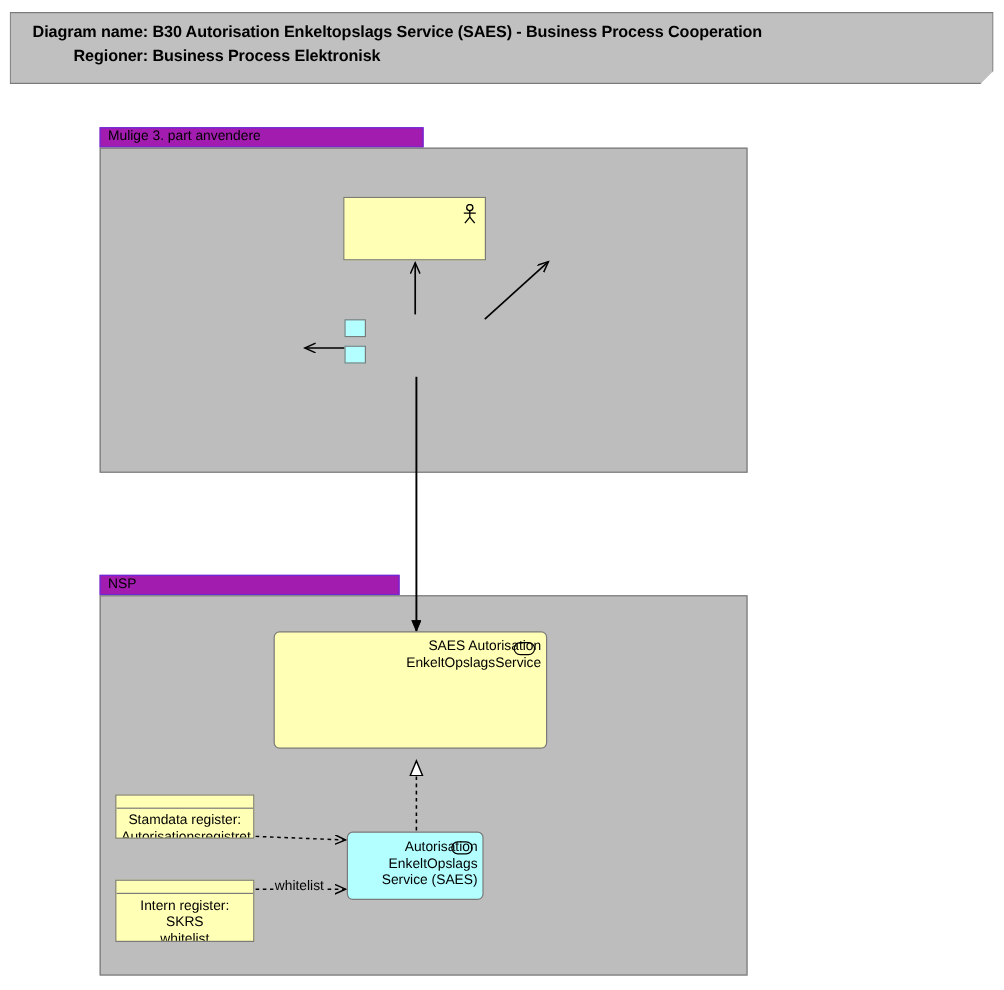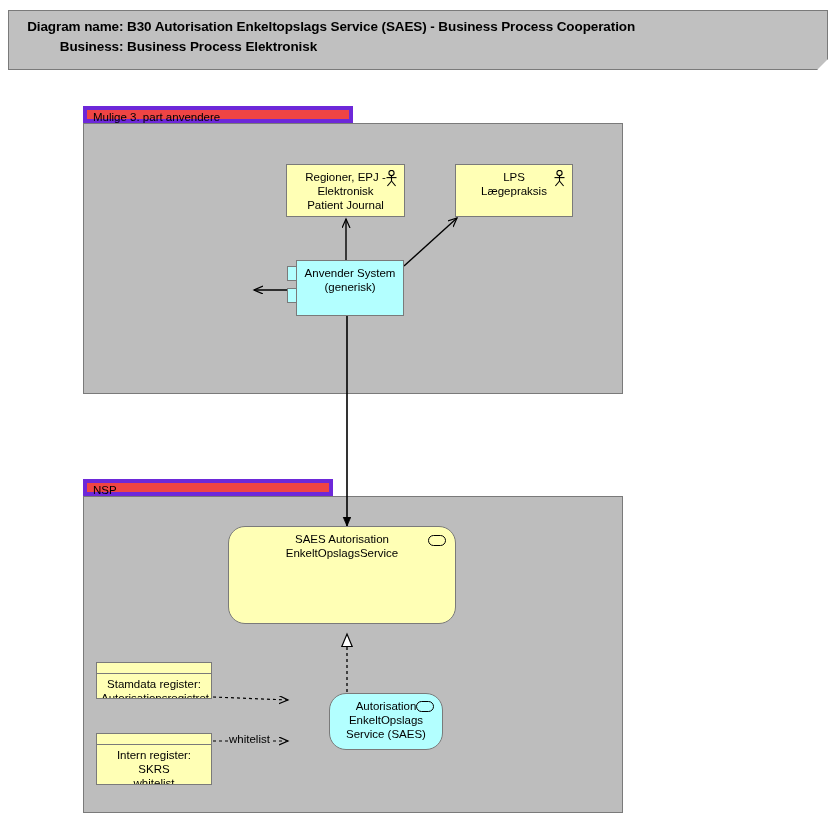--- a/index.html
+++ b/index.html
@@ -53,22 +53,22 @@
   
   .group {
     position: absolute;
     box-sizing: border-box;
   }
   .group-tab {
     position: absolute;
     left: 0;
     top: 0;
     height: 17px;
-    background: #ef4444;
-    border: 4px solid #6d28d9;
+    background: #a21caf;
+    border: 1px solid #6d28d9;
     box-sizing: border-box;
     padding-left: 33px;
   }
   .group-tab-label {
     position: absolute;
     left: 6px;
     top: 1px;
     font-size: 11.5px;
     color: #000000;
     white-space: nowrap;
@@ -99,21 +99,21 @@
     position: absolute;
     left: 4px;
     right: 4px;
     top: 5px;
     white-space: pre-line;
   }
   .node.business  { background: #ffffb5; }
   .node.app       { background: #b3ffff; }
 
   
-  .node.rounded { border-radius: 17px; }
+  .node.rounded { border-radius: 5px; text-align: right; }
 
   
   .actor-icon {
     position: absolute;
     width: 13px;
     height: 17px;
   }
   
   .service-icon {
     position: absolute;
@@ -161,21 +161,21 @@
     white-space: nowrap;
   }
 </style>
 </head>
 <body>
 
 <div id="canvas">
 
   <div class="title-banner">
     <div class="title-line l1"><span class="title-key">Diagram name</span><span class="title-label">: </span><span class="title-label">B30 Autorisation Enkeltopslags Service (SAES) - Business Process Cooperation</span></div>
-    <div class="title-line l2"><span class="title-key">Business</span><span class="title-label">: </span><span class="title-label">Business Process Elektronisk</span></div>
+    <div class="title-line l2"><span class="title-key">Regioner</span><span class="title-label">: </span><span class="title-label">Business Process Elektronisk</span></div>
   </div>
 
   <div class="group" style="left:83px; top:106px; width:540px; height:288px;">
     <div class="group-tab" style="width:270px;">
       <span class="group-tab-label">Mulige 3. part anvendere</span>
     </div>
     <div class="group-body"></div>
   </div>
 
   <div class="group" style="left:83px; top:479px; width:540px; height:334px;text-decoration:underline;">
@@ -209,70 +209,52 @@
     <line x1="347" y1="692" x2="347" y2="634" stroke="#000" stroke-width="1.3" stroke-dasharray="3,3" marker-end="url(#arrow-hollow-tri)"></line>
 
     <line x1="213" y1="697" x2="288" y2="700" stroke="#000" stroke-width="1.2" stroke-dasharray="3,3" marker-end="url(#arrow-open)"></line>
 
     <line x1="213" y1="741" x2="288" y2="741" stroke="#000" stroke-width="1.2" stroke-dasharray="3,3" marker-end="url(#arrow-open)"></line>
   </svg>
 
   <div class="edge-label" style="left:228px; top:733px;">whitelist</div>
 
   <div class="node business" style="left:286px; top:164px; width:119px; height:53px;">
-    <div class="label">Regioner, EPJ -
-Elektronisk
-Patient Journal</div>
     <svg class="actor-icon" style="right:6px; top:5px;" viewBox="0 0 13 17">
       <circle cx="6.5" cy="3" r="2.6" fill="none" stroke="#000" stroke-width="1.1"></circle>
       <line x1="6.5" y1="5.8" x2="6.5" y2="11" stroke="#000" stroke-width="1.1"></line>
       <line x1="1.5" y1="7.6" x2="11.5" y2="7.6" stroke="#000" stroke-width="1.1"></line>
       <line x1="6.5" y1="11" x2="2.4" y2="16" stroke="#000" stroke-width="1.1"></line>
       <line x1="6.5" y1="11" x2="10.6" y2="16" stroke="#000" stroke-width="1.1"></line>
     </svg>
   </div>
 
-  <div class="node business" style="left:455px; top:164px; width:118px; height:53px;">
-    <div class="label">LPS
-Lægepraksis</div>
-    <svg class="actor-icon" style="right:6px; top:5px;" viewBox="0 0 13 17">
-      <circle cx="6.5" cy="3" r="2.6" fill="none" stroke="#000" stroke-width="1.1"></circle>
-      <line x1="6.5" y1="5.8" x2="6.5" y2="11" stroke="#000" stroke-width="1.1"></line>
-      <line x1="1.5" y1="7.6" x2="11.5" y2="7.6" stroke="#000" stroke-width="1.1"></line>
-      <line x1="6.5" y1="11" x2="2.4" y2="16" stroke="#000" stroke-width="1.1"></line>
-      <line x1="6.5" y1="11" x2="10.6" y2="16" stroke="#000" stroke-width="1.1"></line>
-    </svg>
-  </div>
 
 
   <div class="comp-tab" style="left:287px; top:266px;"></div>
   <div class="comp-tab" style="left:287px; top:288px;"></div>
-  <div class="node app" style="left:296px; top:260px; width:108px; height:56px;">
-    <div class="label">Anvender System
-(generisk)</div>
-  </div>
 
   <div class="node business rounded" style="left:228px; top:526px; width:228px; height:98px;">
     <div class="label">SAES Autorisation
 EnkeltOpslagsService</div>
     <div class="service-icon" style="right:9px; top:8px;"></div>
   </div>
 
   <div class="node business data-object" style="left:96px; top:662px; width:116px; height:37px;">
     <div class="band"></div>
     <div class="label">Stamdata register:
 Autorisationsregistret</div>
   </div>
 
   <div class="node business data-object" style="left:96px; top:733px; width:116px; height:52px;">
     <div class="band"></div>
     <div class="label">Intern register: SKRS
 whitelist</div>
   </div>
 
-  <div class="node app rounded" style="left:289px; top:693px; width:114px; height:57px;margin-left:40px;">
+  <div class="node app rounded" style="left:289px; top:693px; width:114px; height:57px;">
     <div class="label">Autorisation
 EnkeltOpslags
 Service (SAES)</div>
     <div class="service-icon" style="right:8px; top:7px;"></div>
   </div>
 
 </div>
 
 </body></html>

